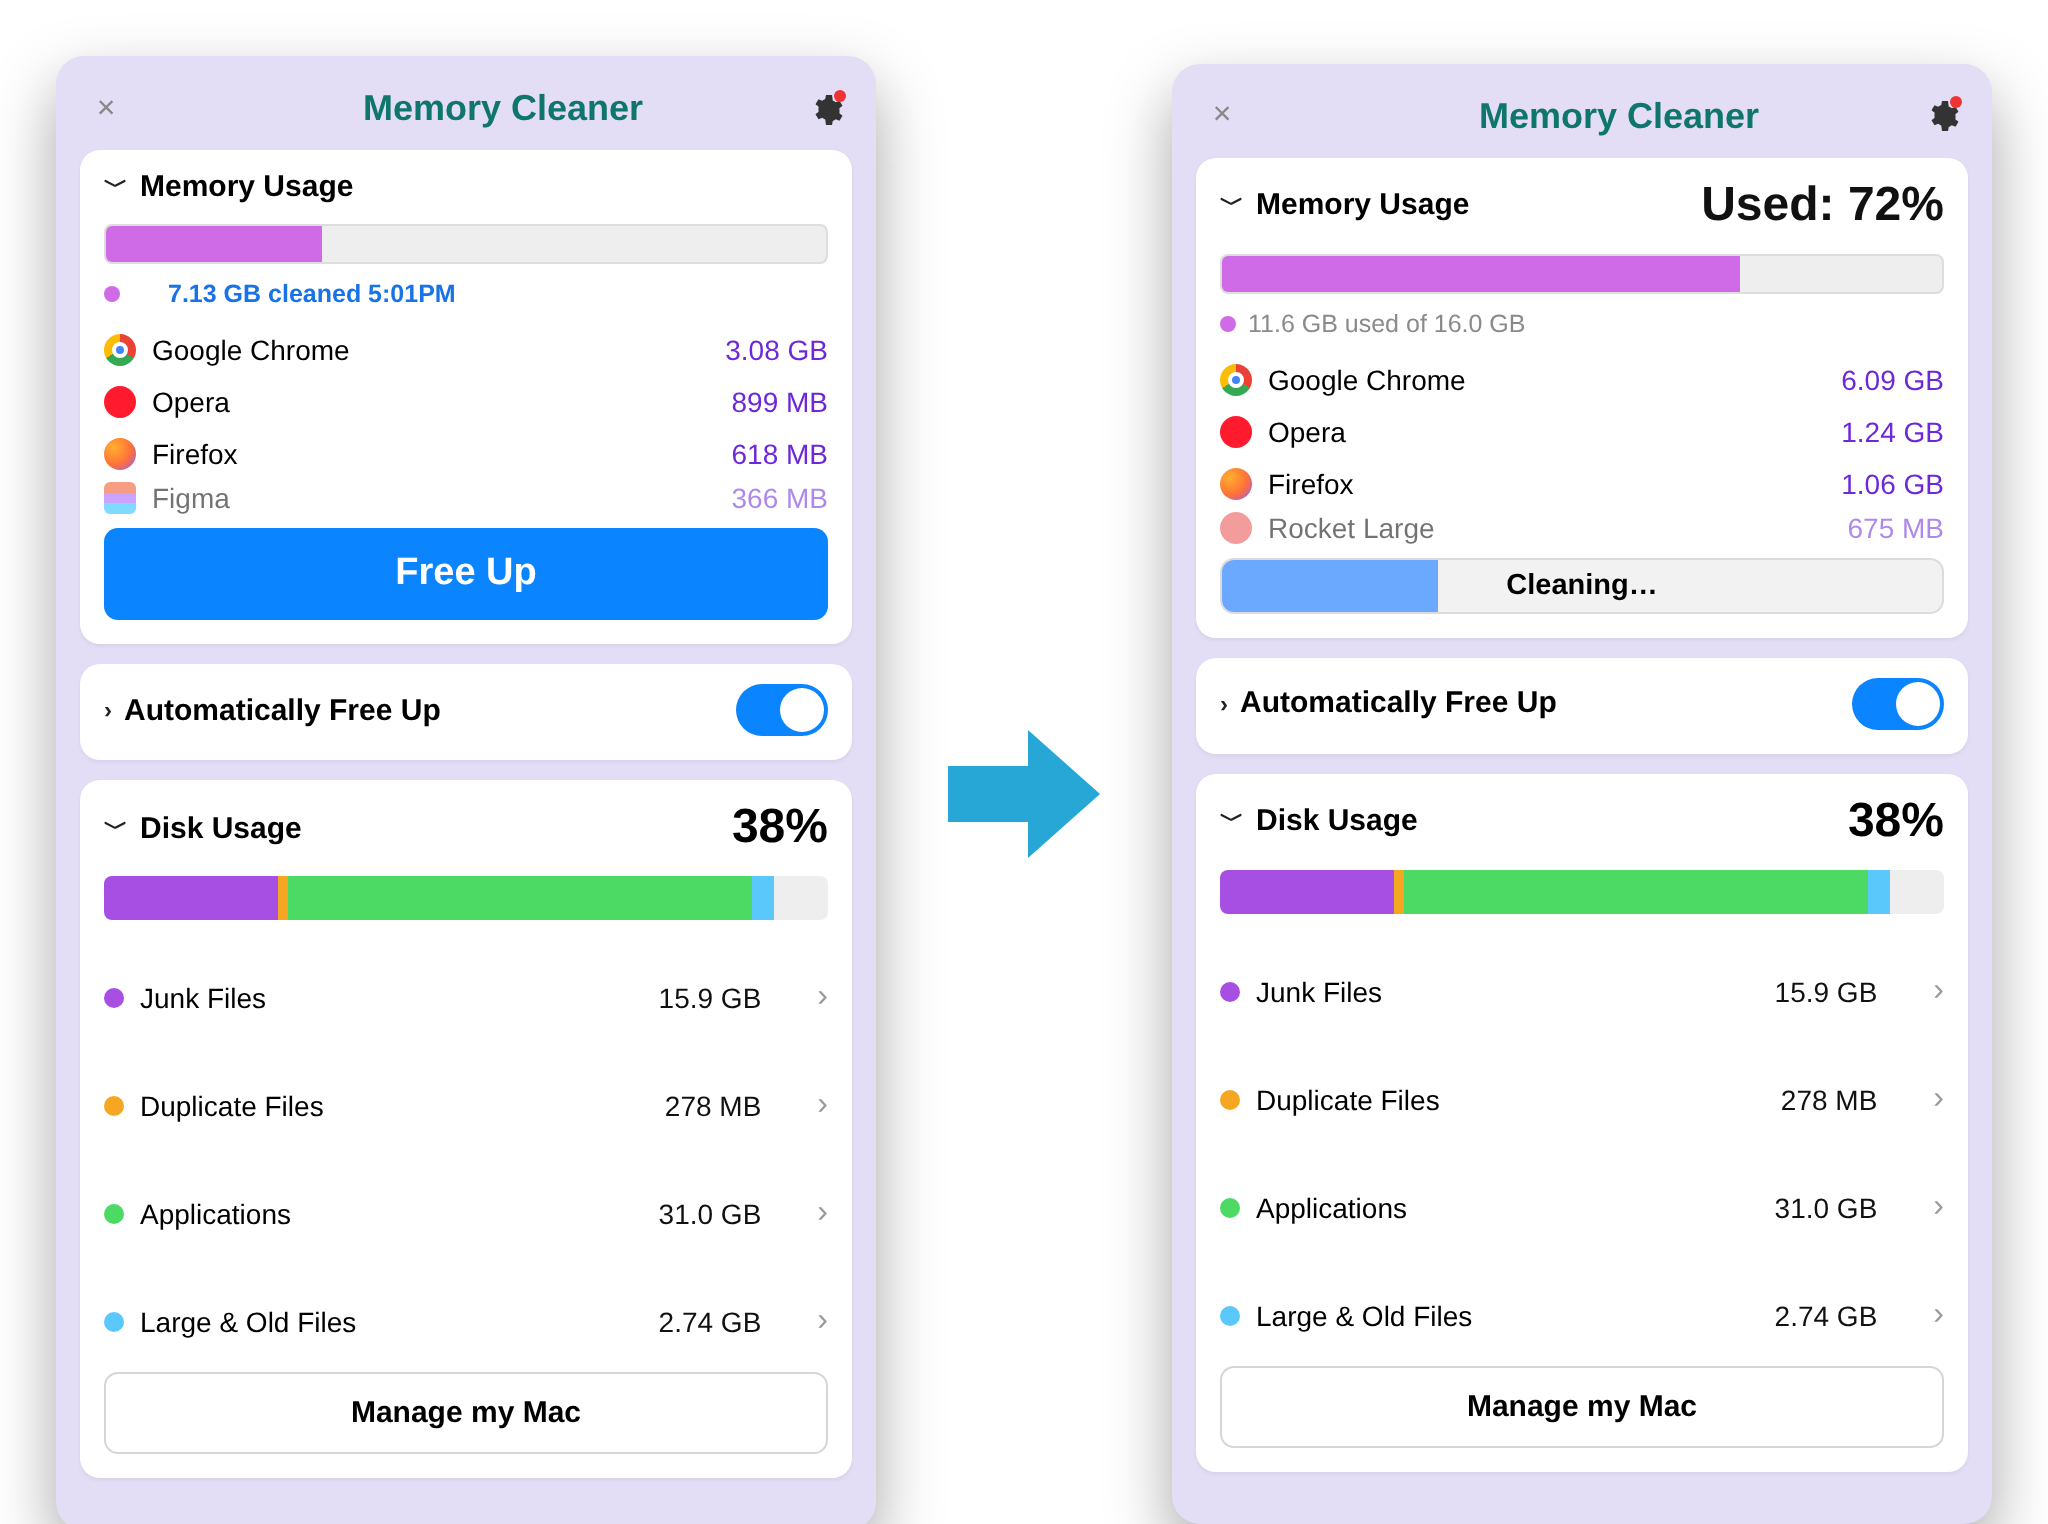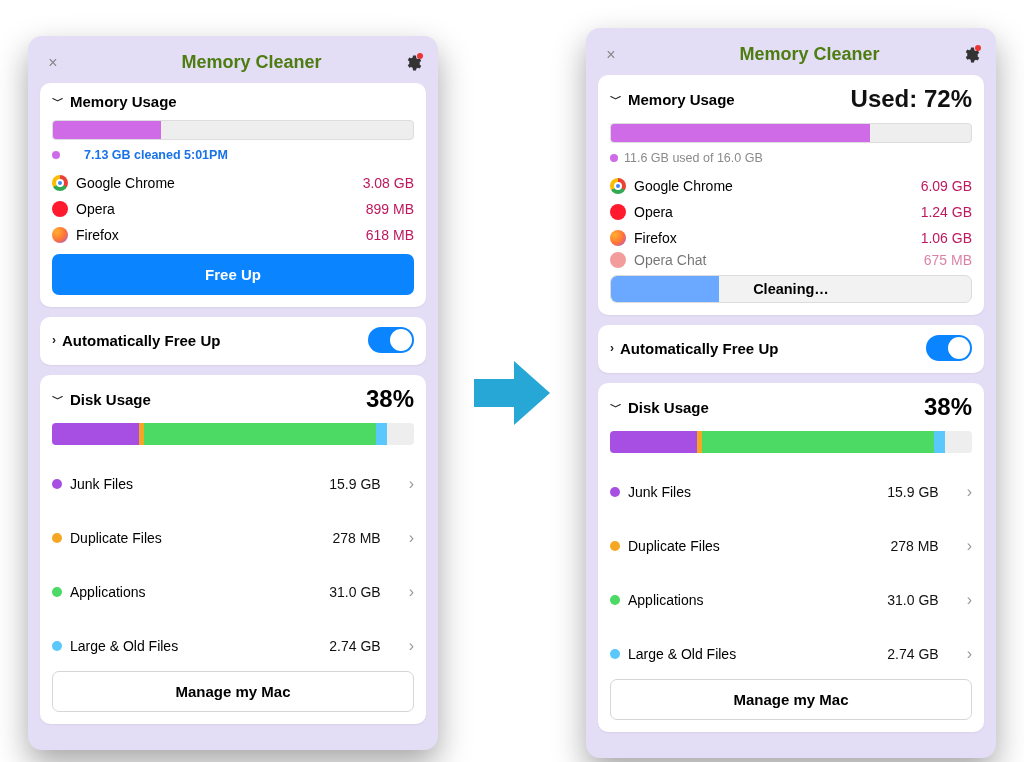--- a/index.html
+++ b/index.html
@@ -34,21 +34,21 @@
     color: #888;
     font-size: 16px;
     line-height: 1;
     width: 18px;
     text-align: center;
     cursor: pointer;
   }
   .title {
     font-weight: 700;
     font-size: 18px;
-    color: #4d7c0f;
+    color: #0f766e;
     margin-left: 37px;
   }
   .gear {
     width: 18px; height: 18px;
     position: relative;
     cursor: pointer;
   }
   .gear svg { display:block; }
   .gear .dot {
     position: absolute;
@@ -112,21 +112,21 @@
   .status-line.used-of { color: #8a8a8a; }
   .app-list { margin-top: 8px; }
   .app-row {
     display: flex;
     align-items: center;
     justify-content: space-between;
     padding: 5px 0;
     font-size: 14px;
   }
   .app-row .name { display:flex; align-items:center; gap:8px; }
-  .app-row .size { color:#be185d; font-weight:500; }
+  .app-row .size { color:#6d28d9; font-weight:500; }
   .app-row.fade { opacity:.55; overflow:hidden; height:18px; }
   .appicon {
     width:16px; height:16px; border-radius:50%;
     display:inline-block;
   }
   .appicon.chrome {
     background: conic-gradient(#ea4335 0 120deg,#34a853 120deg 240deg,#fbbc05 240deg 360deg);
     position:relative;
   }
   .appicon.chrome::after{
@@ -138,21 +138,21 @@
   .appicon.rocket { background:#e84d4d; }
 
   .big-btn {
     margin-top: 6px;
     width:100%;
     background:#0a84ff;
     color:#fff;
     border:none;
     border-radius:7px;
     padding:12px;
-    font-size:15px;
+    font-size:19px;
     font-weight:700;
     cursor:pointer;
   }
   .cleaning-bar {
     margin-top:6px;
     width:100%;
     height:28px;
     background:#f2f2f2;
     border:1px solid #dcdcdc;
     border-radius:7px;
@@ -269,20 +269,27 @@
             </div>
             <div class="size">899 MB</div>
           </div>
           <div class="app-row">
             <div class="name">
               <span class="appicon firefox"></span>
               <span>Firefox</span>
             </div>
             <div class="size">618 MB</div>
           </div>
+          <div class="app-row fade">
+            <div class="name">
+              <span class="appicon figma"></span>
+              <span>Figma</span>
+            </div>
+            <div class="size">366 MB</div>
+          </div>
         </div>
       <button class="big-btn">Free Up</button>
     </div>
 
     <div class="card">
       <div class="auto-row">
         <div class="left">
           <span class="chev">›</span>
           <span>Automatically Free Up</span>
         </div>
@@ -405,21 +412,21 @@
           <div class="app-row">
             <div class="name">
               <span class="appicon firefox"></span>
               <span>Firefox</span>
             </div>
             <div class="size">1.06 GB</div>
           </div>
           <div class="app-row fade">
             <div class="name">
               <span class="appicon rocket"></span>
-              <span>Opera Chat</span>
+              <span>Rocket Large</span>
             </div>
             <div class="size">675 MB</div>
           </div>
         </div>
       <div class="cleaning-bar">
         <div class="partial" style="width:30%"></div>
         <span>Cleaning…</span>
       </div>
     </div>
 

